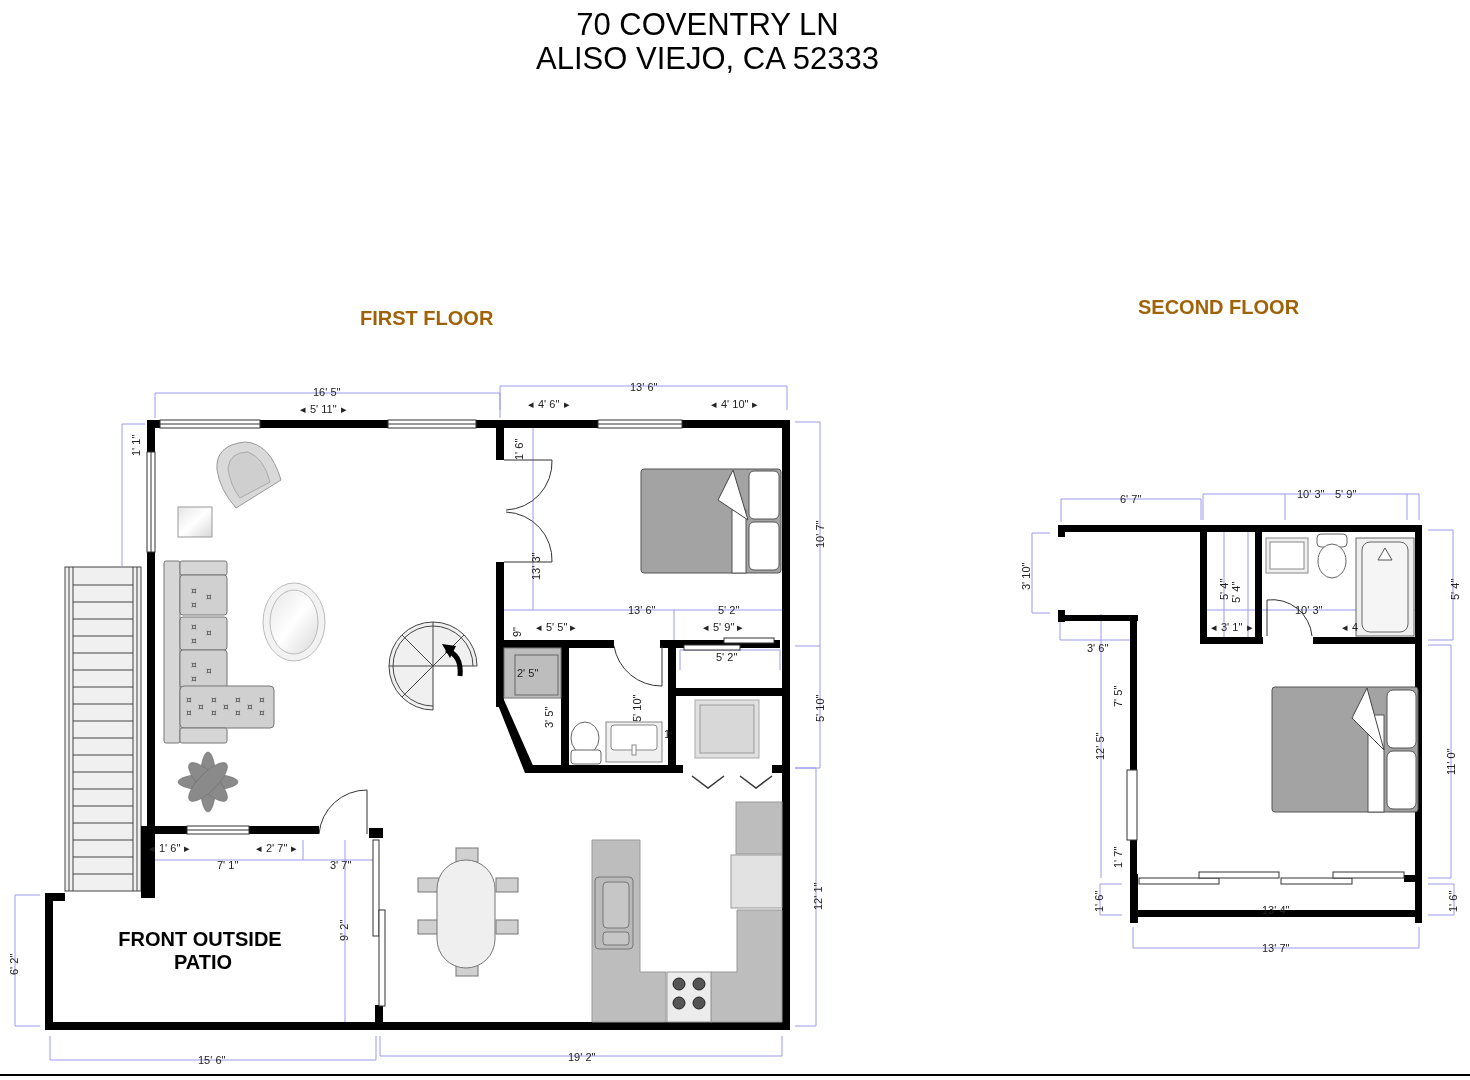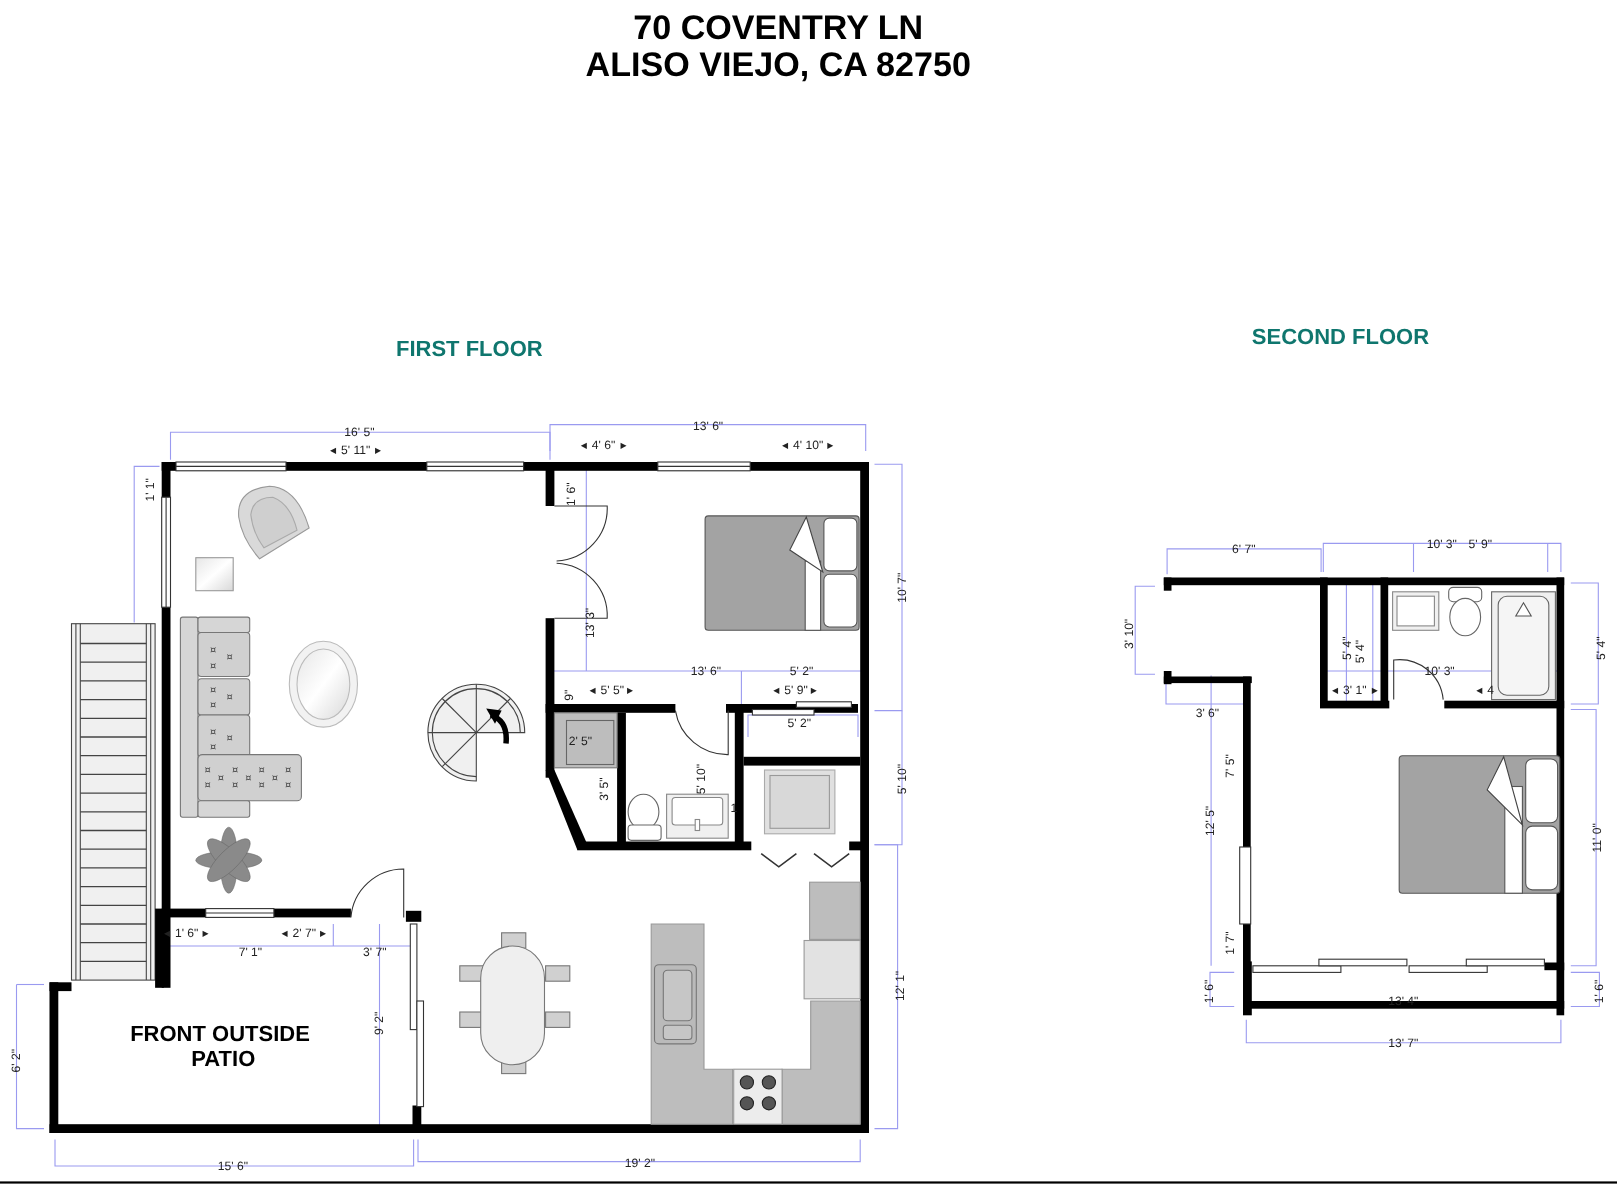--- a/index.html
+++ b/index.html
@@ -1,29 +1,29 @@
 <!DOCTYPE html>
 <html><head>
 <meta charset="utf-8">
 <style>
   html, body { margin: 0; padding: 0; background: #ffffff; }
   body { width: 1470px; height: 1080px; position: relative; overflow: hidden; font-family: "Liberation Sans", sans-serif; }
-  .title { position: absolute; left: 0; width: 1415px; text-align: center; font-weight: bold; color: #000; font-size: 31px; line-height: 34px; top: 8px; }
-  .floor-label { position: absolute; font-weight: bold; font-size: 20px; color: #0f766e; }
+  .title { position: absolute; left: 0; width: 1415px; text-align: center; font-weight: normal; color: #000; font-size: 31px; line-height: 34px; top: 8px; }
+  .floor-label { position: absolute; font-weight: bold; font-size: 20px; color: #a16207; }
   svg { position: absolute; left: 0; top: 0; }
   .dim { font-family: "Liberation Sans", sans-serif; font-size: 11px; fill: #222; }
   .room-label { font-family: "Liberation Sans", sans-serif; font-size: 20px; font-weight: bold; fill: #000; }
   .bottom-rule { position: absolute; left: 0; width: 1470px; height: 2px; background: #000; }
 </style>
 </head>
 <body>
 
 <div class="title">
   <div>70 COVENTRY LN</div>
-  <div>ALISO VIEJO, CA 82750</div>
+  <div>ALISO VIEJO, CA 52333</div>
 </div>
 
 <div class="floor-label" style="left:360px; top:307px;">FIRST FLOOR</div>
 <div class="floor-label" style="left:1138px; top:296px;">SECOND FLOOR</div>
 
 <svg width="1470" height="1080" viewBox="0 0 1470 1080" xmlns="http://www.w3.org/2000/svg">
   <defs>
     <linearGradient id="glass" x1="0" y1="0" x2="1" y2="1">
       <stop offset="0" stop-color="#e6e6e6"></stop>
         <stop offset="0.5" stop-color="#ffffff"></stop>

